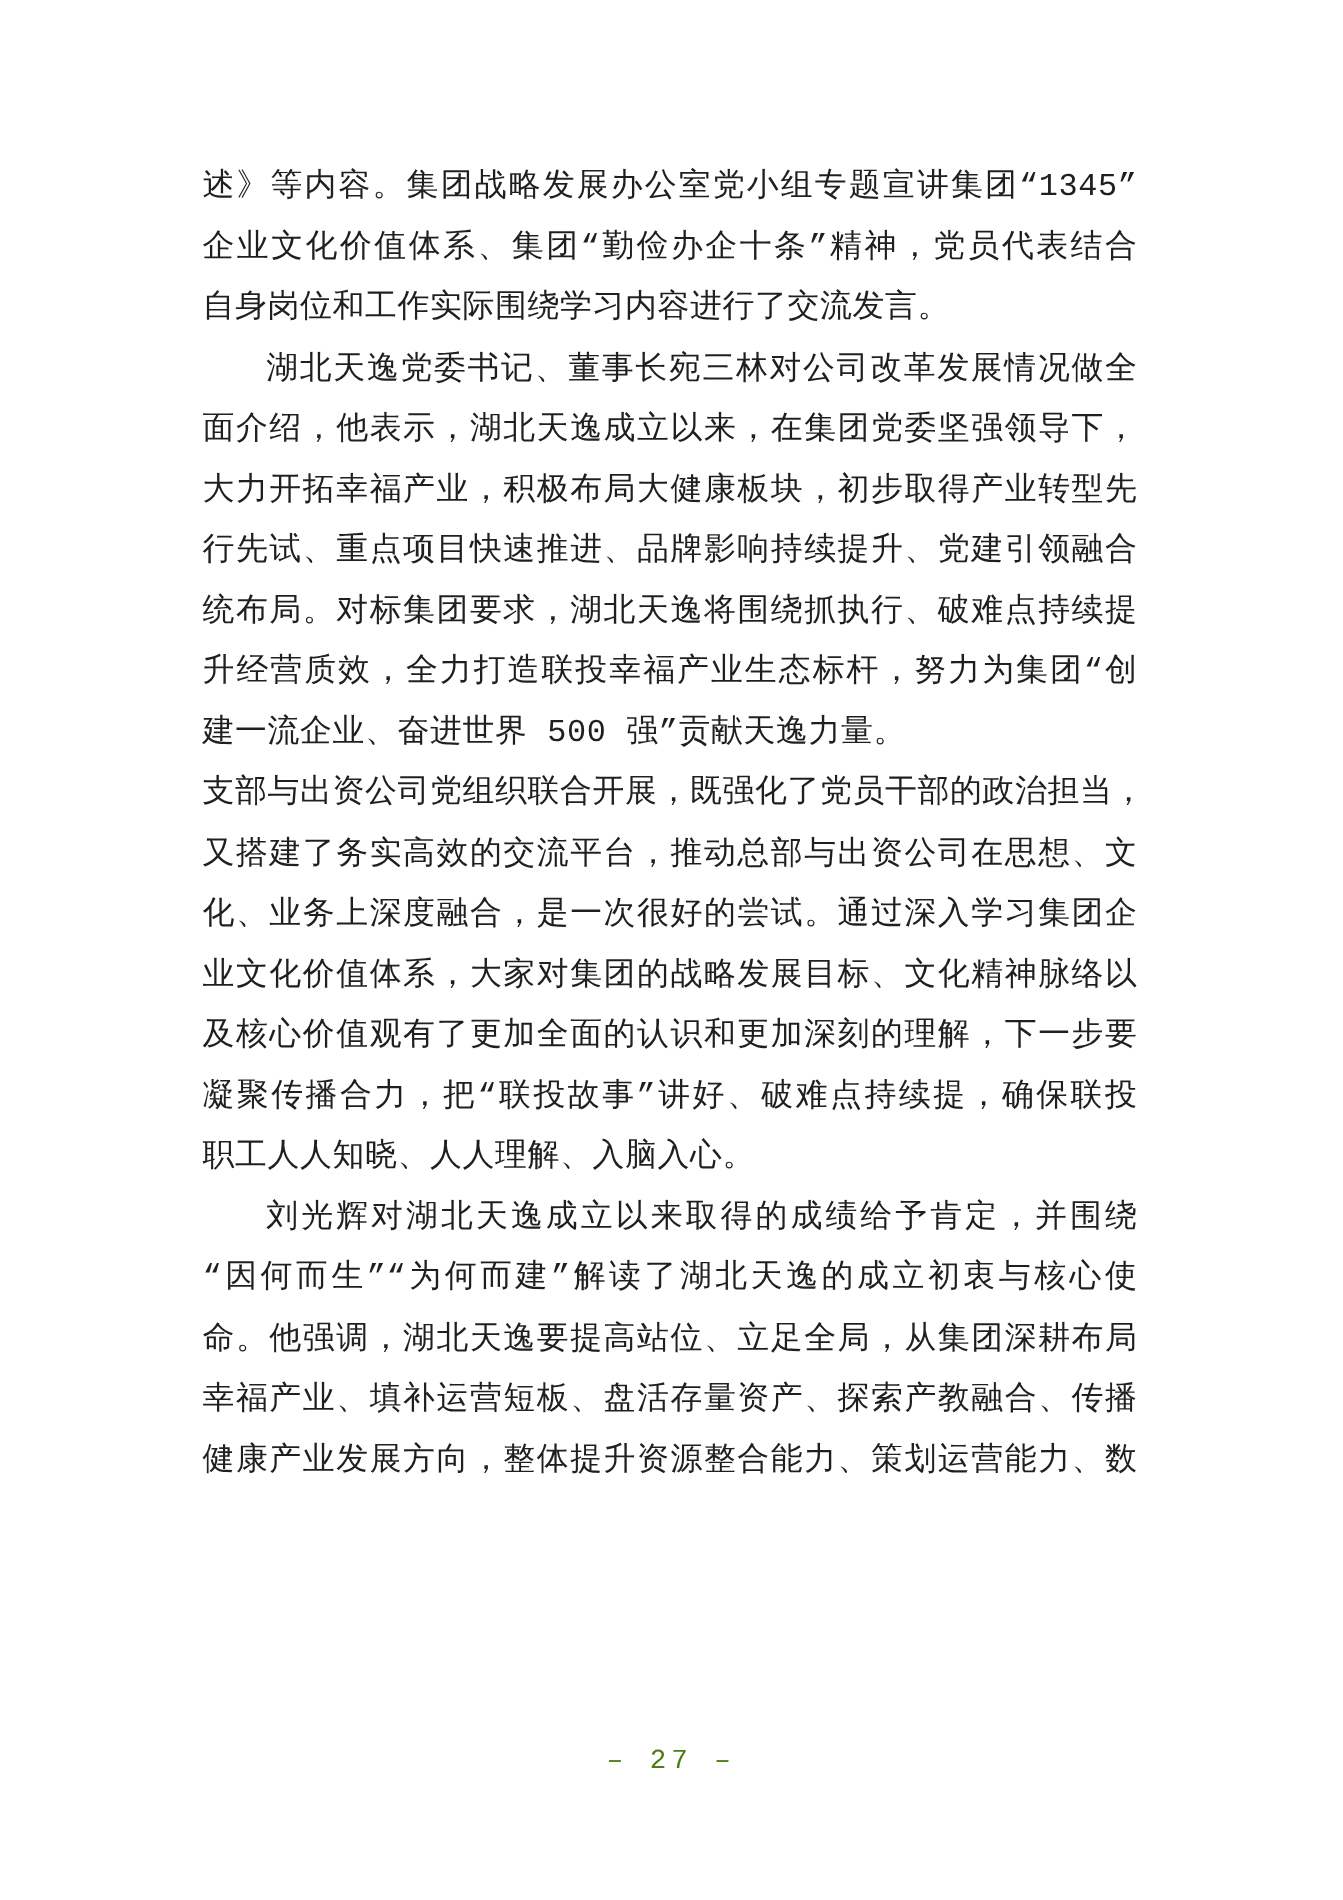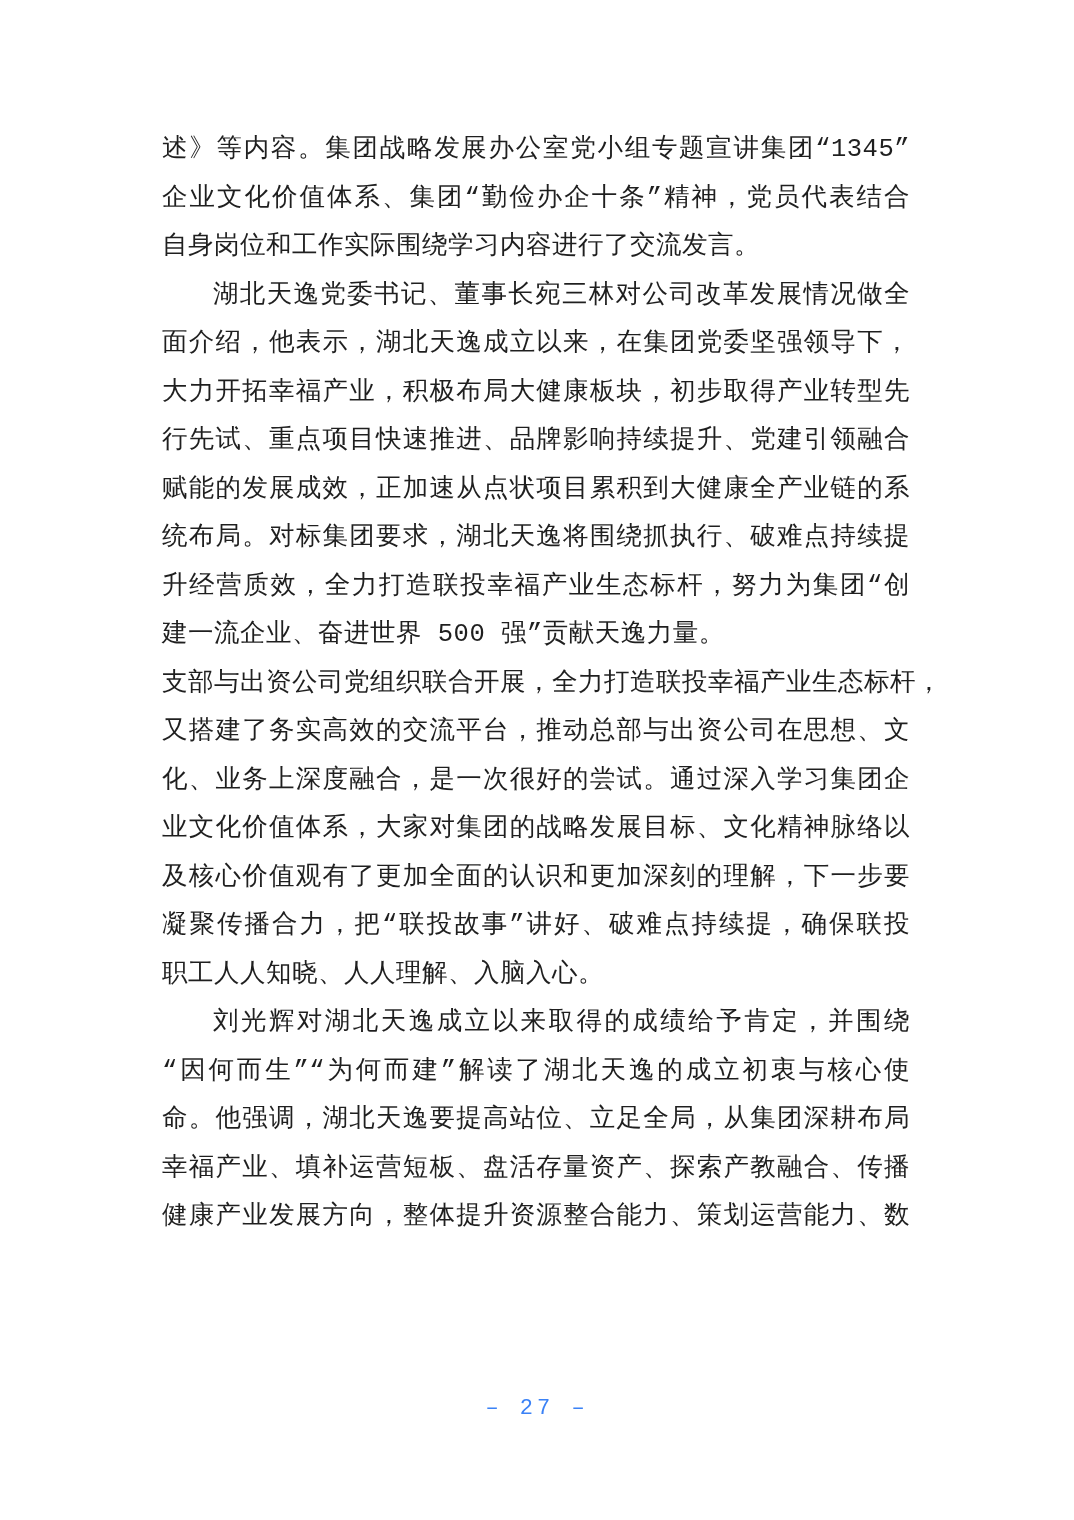--- a/index.html
+++ b/index.html
@@ -41,40 +41,39 @@
     text-indent: 51px;
   }
   .page-number {
     position: absolute;
     left: 0;
     top: 1396px;
     width: 100%;
     text-align: center;
     font-size: 22px;
     letter-spacing: 4px;
-    color: #3b82f6;
+    color: #4d7c0f;
   }
 </style>
 </head>
 <body>
 
 <div class="page">
   <div class="doc-body" id="doc-body">
       <div class="line">述》等内容。集团战略发展办公室党小组专题宣讲集团“1345”</div>
       <div class="line">企业文化价值体系、集团“勤俭办企十条”精神，党员代表结合</div>
       <div class="line short">自身岗位和工作实际围绕学习内容进行了交流发言。</div>
       <div class="line indent">湖北天逸党委书记、董事长宛三林对公司改革发展情况做全</div>
       <div class="line">面介绍，他表示，湖北天逸成立以来，在集团党委坚强领导下，</div>
       <div class="line">大力开拓幸福产业，积极布局大健康板块，初步取得产业转型先</div>
       <div class="line">行先试、重点项目快速推进、品牌影响持续提升、党建引领融合</div>
-      <div class="line">赋能的发展成效，正加速从点状项目累积到大健康全产业链的系</div>
       <div class="line">统布局。对标集团要求，湖北天逸将围绕抓执行、破难点持续提</div>
       <div class="line">升经营质效，全力打造联投幸福产业生态标杆，努力为集团“创</div>
       <div class="line short">建一流企业、奋进世界 500 强”贡献天逸力量。</div>
-      <div class="line">支部与出资公司党组织联合开展，全力打造联投幸福产业生态标杆，</div>
+      <div class="line">支部与出资公司党组织联合开展，既强化了党员干部的政治担当，</div>
       <div class="line">又搭建了务实高效的交流平台，推动总部与出资公司在思想、文</div>
       <div class="line">化、业务上深度融合，是一次很好的尝试。通过深入学习集团企</div>
       <div class="line">业文化价值体系，大家对集团的战略发展目标、文化精神脉络以</div>
       <div class="line">及核心价值观有了更加全面的认识和更加深刻的理解，下一步要</div>
       <div class="line">凝聚传播合力，把“联投故事”讲好、破难点持续提，确保联投</div>
       <div class="line short">职工人人知晓、人人理解、入脑入心。</div>
       <div class="line indent">刘光辉对湖北天逸成立以来取得的成绩给予肯定，并围绕</div>
       <div class="line">“因何而生”“为何而建”解读了湖北天逸的成立初衷与核心使</div>
       <div class="line">命。他强调，湖北天逸要提高站位、立足全局，从集团深耕布局</div>
       <div class="line">幸福产业、填补运营短板、盘活存量资产、探索产教融合、传播</div>

